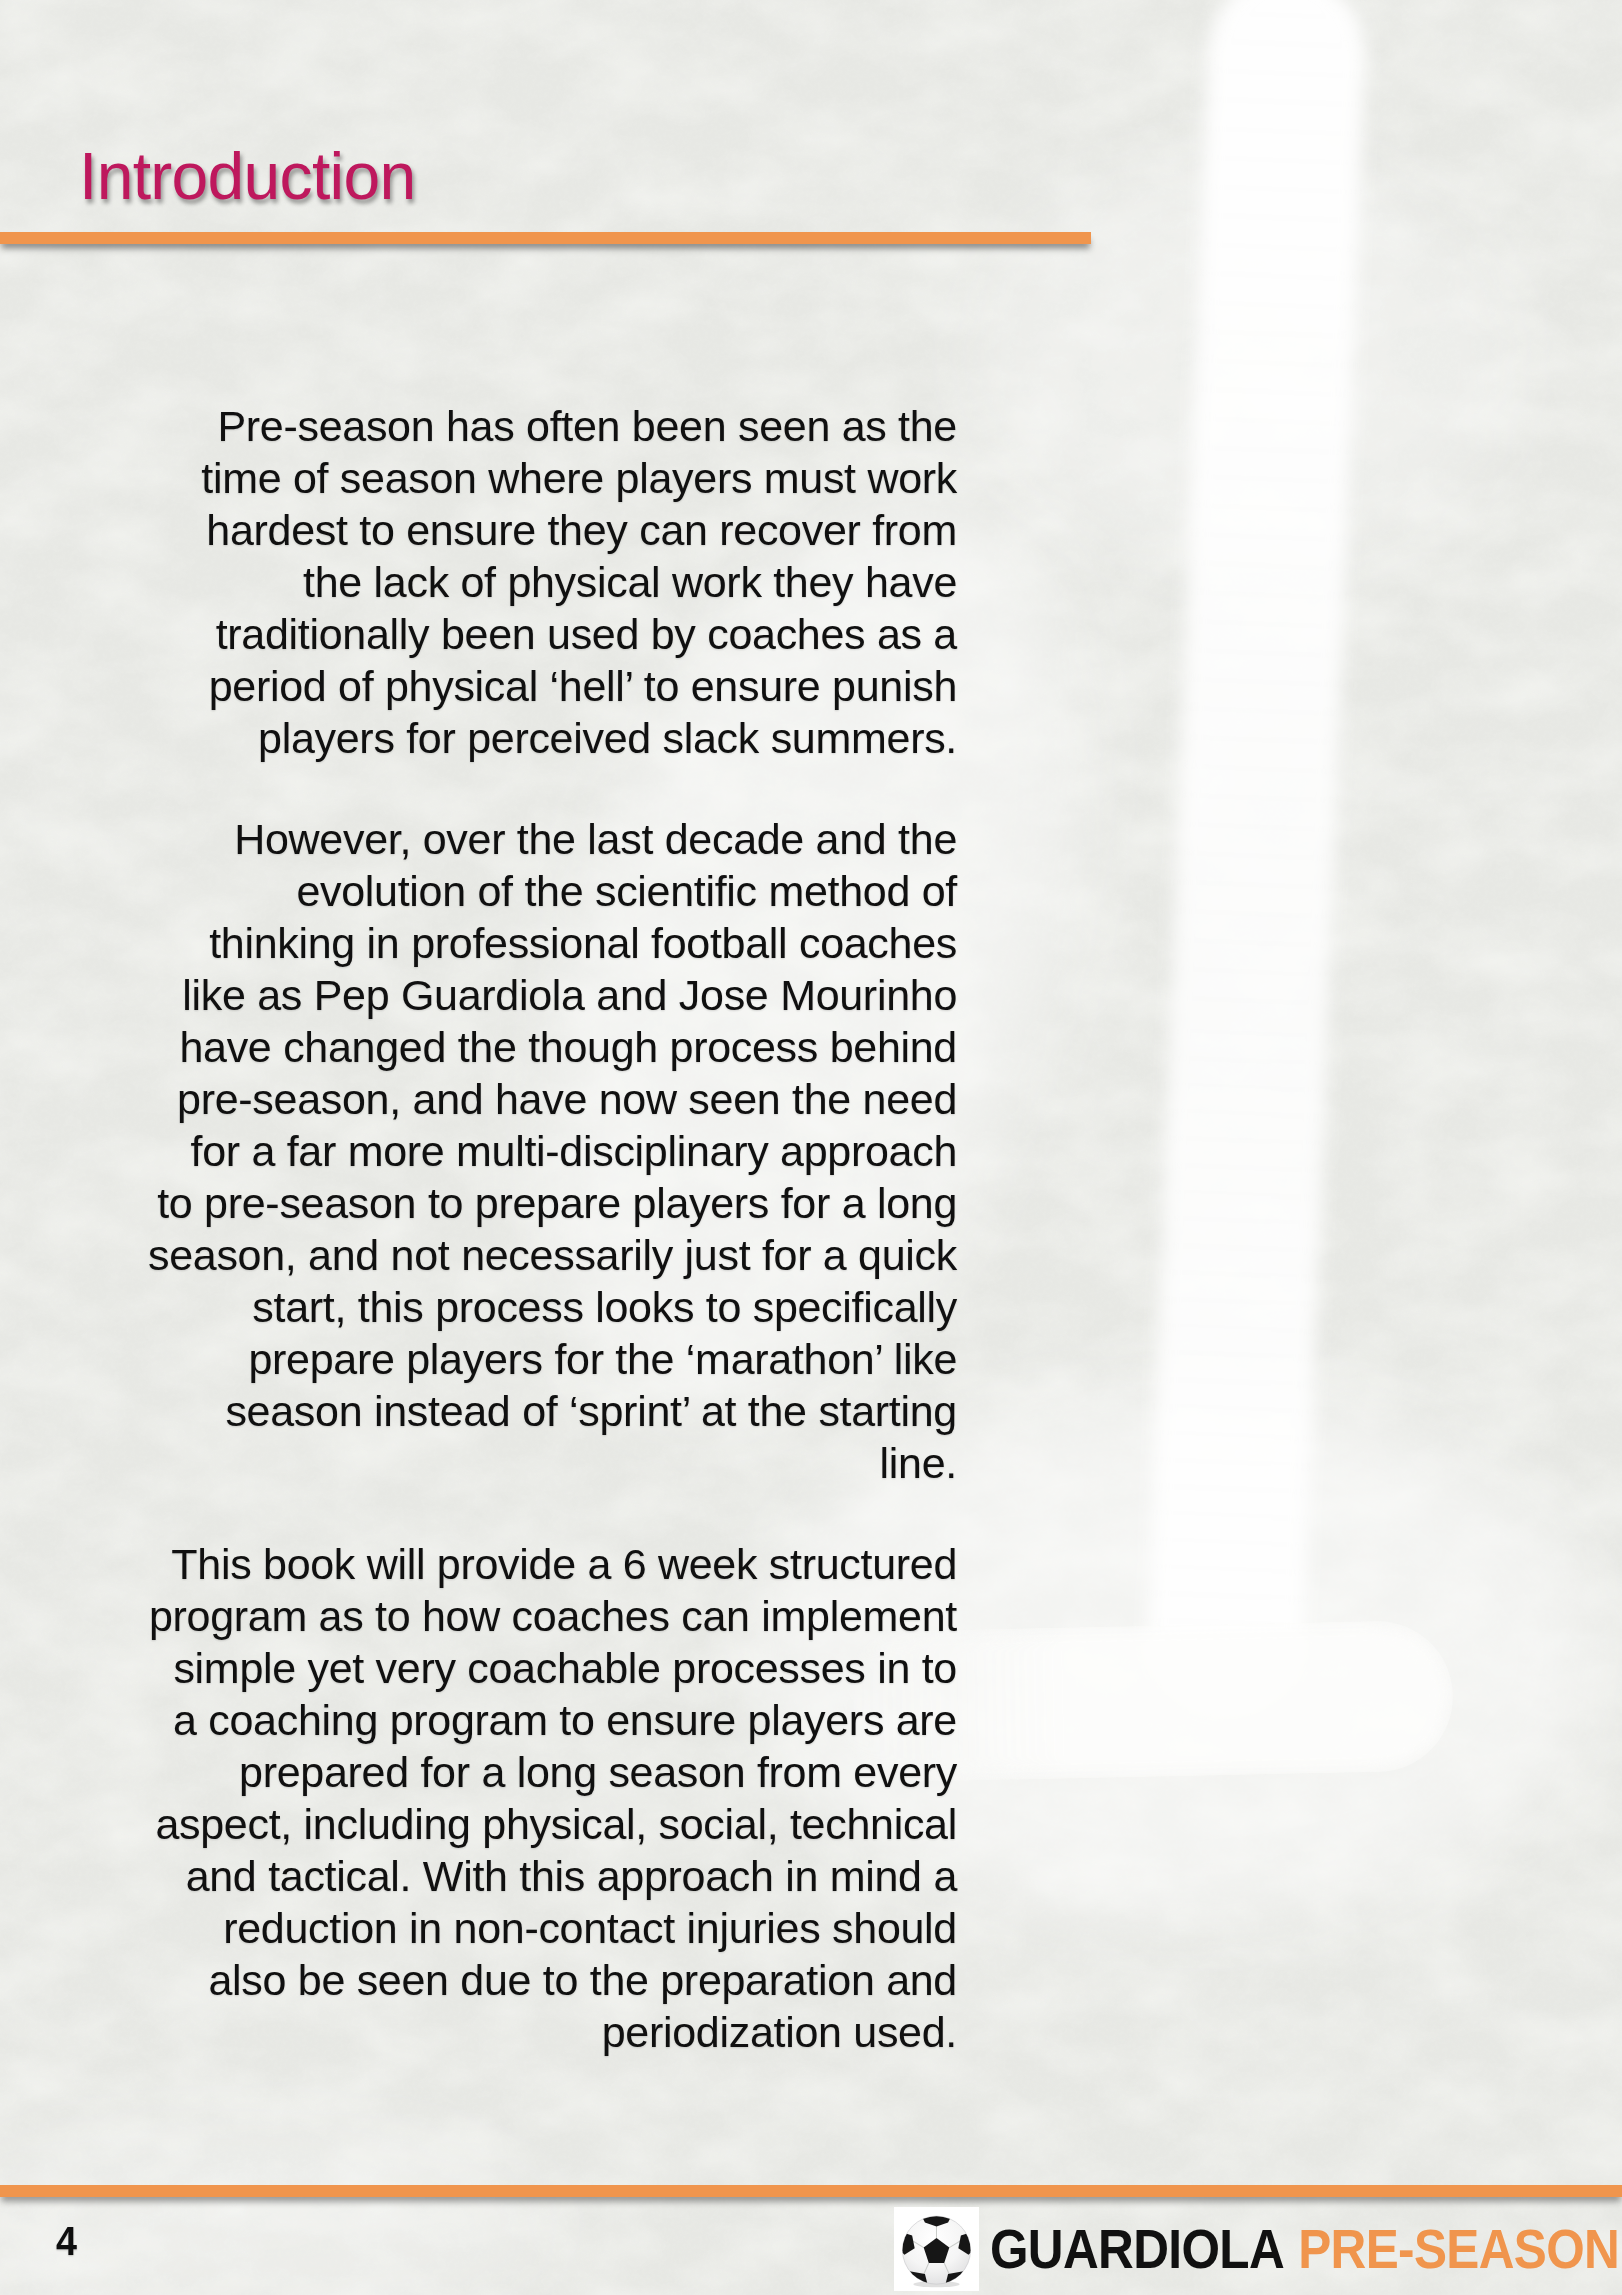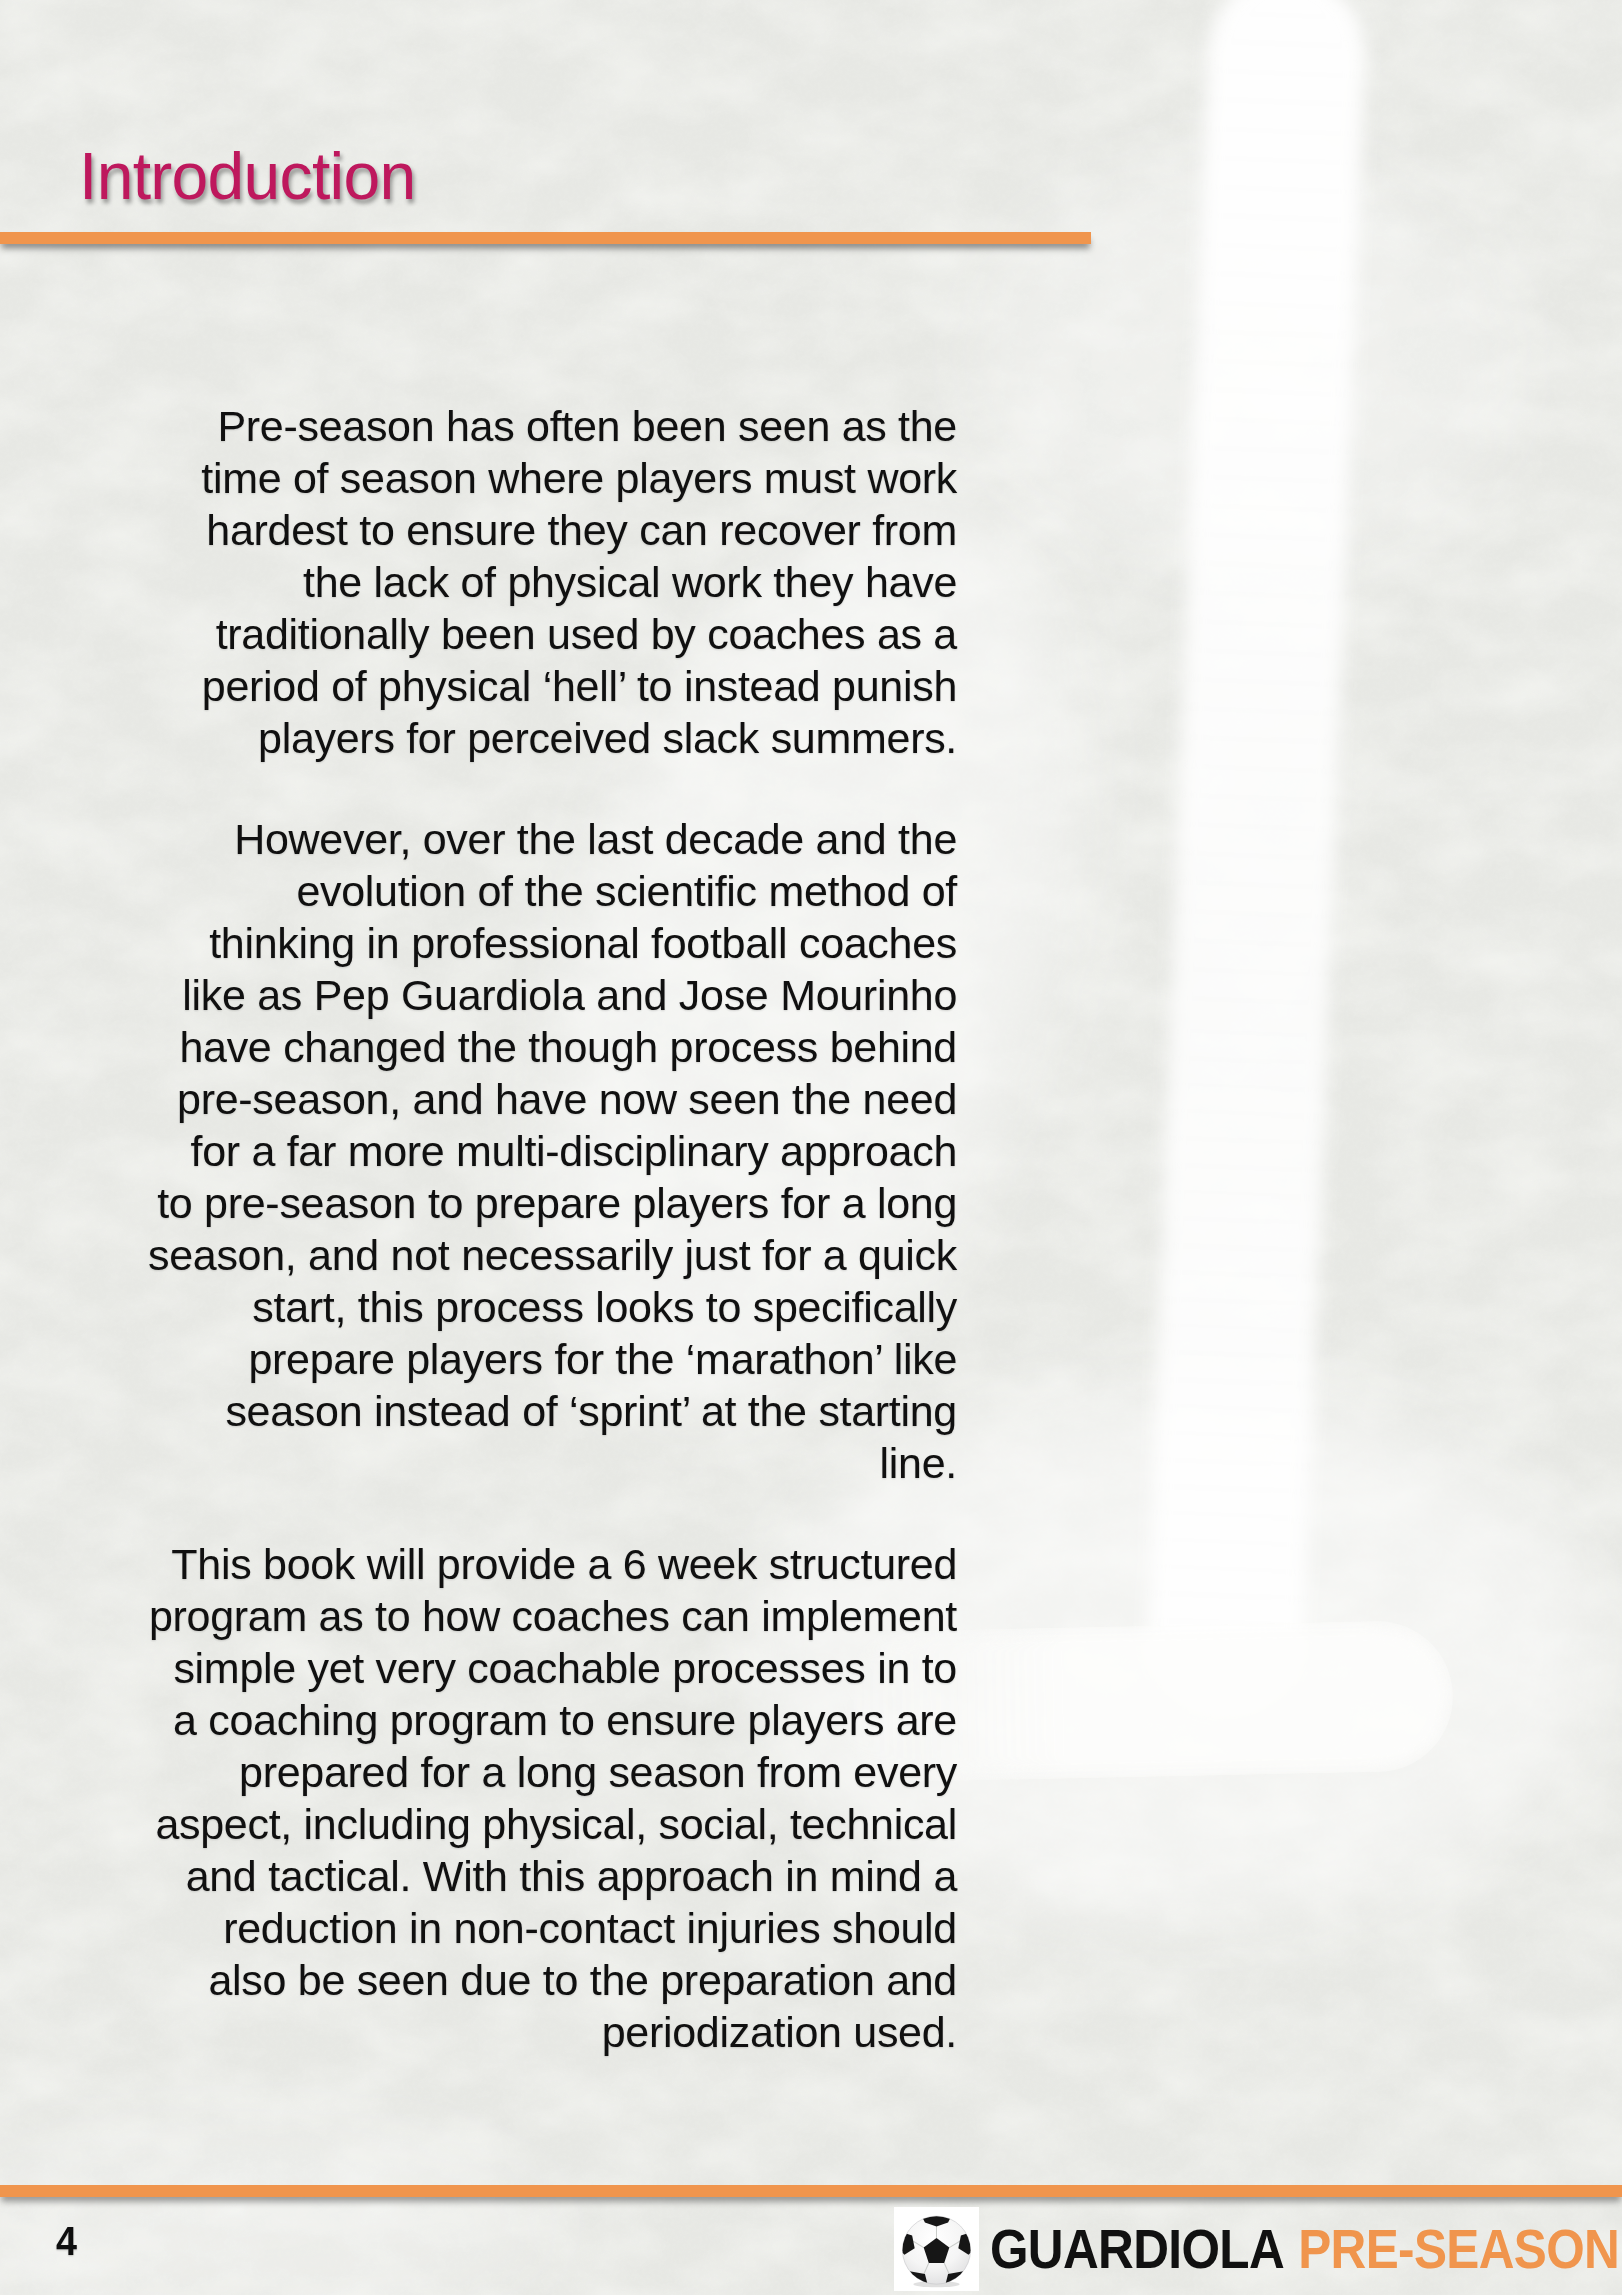--- a/index.html
+++ b/index.html
@@ -113,21 +113,21 @@
   <h1 class="title">Introduction</h1>
   <div class="title-rule"></div>
 
   <div class="body-text">
     <div class="paragraph">
         <div class="line">Pre-season has often been seen as the</div>
         <div class="line">time of season where players must work</div>
         <div class="line">hardest to ensure they can recover from</div>
         <div class="line">the lack of physical work they have</div>
         <div class="line">traditionally been used by coaches as a</div>
-        <div class="line">period of physical ‘hell’ to instead punish</div>
+        <div class="line">period of physical ‘hell’ to ensure punish</div>
         <div class="line">players for perceived slack summers.</div>
       </div>
     <div class="paragraph">
         <div class="line">However, over the last decade and the</div>
         <div class="line">evolution of the scientific method of</div>
         <div class="line">thinking in professional football coaches</div>
         <div class="line">like as Pep Guardiola and Jose Mourinho</div>
         <div class="line">have changed the though process behind</div>
         <div class="line">pre-season, and have now seen the need</div>
         <div class="line">for a far more multi-disciplinary approach</div>

